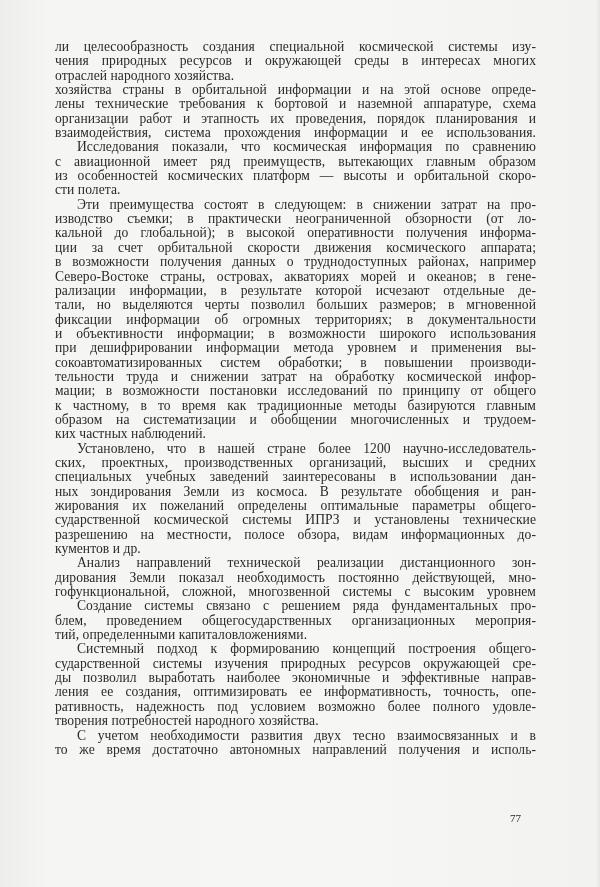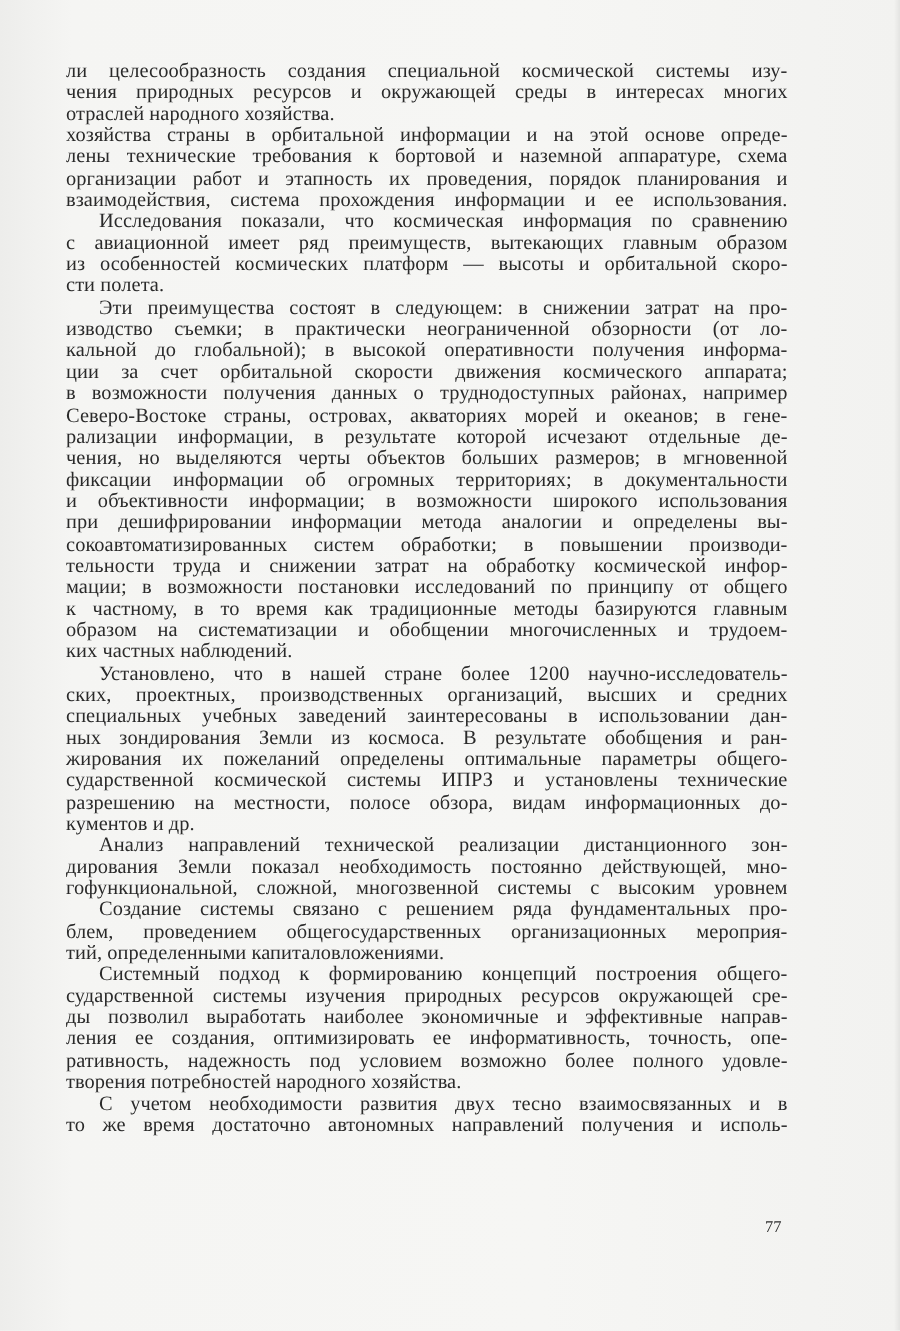--- a/index.html
+++ b/index.html
@@ -9,21 +9,21 @@
   }
   body {
     width: 600px;
     height: 887px;
     position: relative;
     overflow: hidden;
     background: linear-gradient(90deg, #ededeb 0%, #f5f5f3 8%, #f6f6f4 60%, #f2f2f0 100%);
   }
   .page {
     position: absolute;
-    left: 44px;
+    left: 55px;
     top: 40px;
     width: 481px;
     color: #2a2a2a;
     font-family: "Liberation Serif", "DejaVu Serif", serif;
     font-size: 13.6px;
     line-height: 14.35px;
     letter-spacing: 0.05px;
   }
   .para {
     margin: 0;
@@ -87,24 +87,24 @@
   </div>
 
   <div class="para">
     <span class="line indent">Эти преимущества состоят в следующем: в снижении затрат на про-</span>
     <span class="line">изводство съемки; в практически неограниченной обзорности (от ло-</span>
     <span class="line">кальной до глобальной); в высокой оперативности получения информа-</span>
     <span class="line">ции за счет орбитальной скорости движения космического аппарата;</span>
     <span class="line">в возможности получения данных о труднодоступных районах, например</span>
     <span class="line">Северо-Востоке страны, островах, акваториях морей и океанов; в гене-</span>
     <span class="line">рализации информации, в результате которой исчезают отдельные де-</span>
-    <span class="line">чения, но выделяются черты объектов больших размеров; в мгновенной</span>
+    <span class="line">тали, но выделяются черты позволил больших размеров; в мгновенной</span>
     <span class="line">фиксации информации об огромных территориях; в документальности</span>
     <span class="line">и объективности информации; в возможности широкого использования</span>
-    <span class="line">при дешифрировании информации метода аналогии и определены вы-</span>
+    <span class="line">при дешифрировании информации метода уровнем и применения вы-</span>
     <span class="line">сокоавтоматизированных систем обработки; в повышении производи-</span>
     <span class="line">тельности труда и снижении затрат на обработку космической инфор-</span>
     <span class="line">мации; в возможности постановки исследований по принципу от общего</span>
     <span class="line">к частному, в то время как традиционные методы базируются главным</span>
     <span class="line">образом на систематизации и обобщении многочисленных и трудоем-</span>
     <span class="line last">ких частных наблюдений.</span>
   </div>
 
   <div class="para">
     <span class="line indent">Установлено, что в нашей стране более 1200 научно-исследователь-</span>

